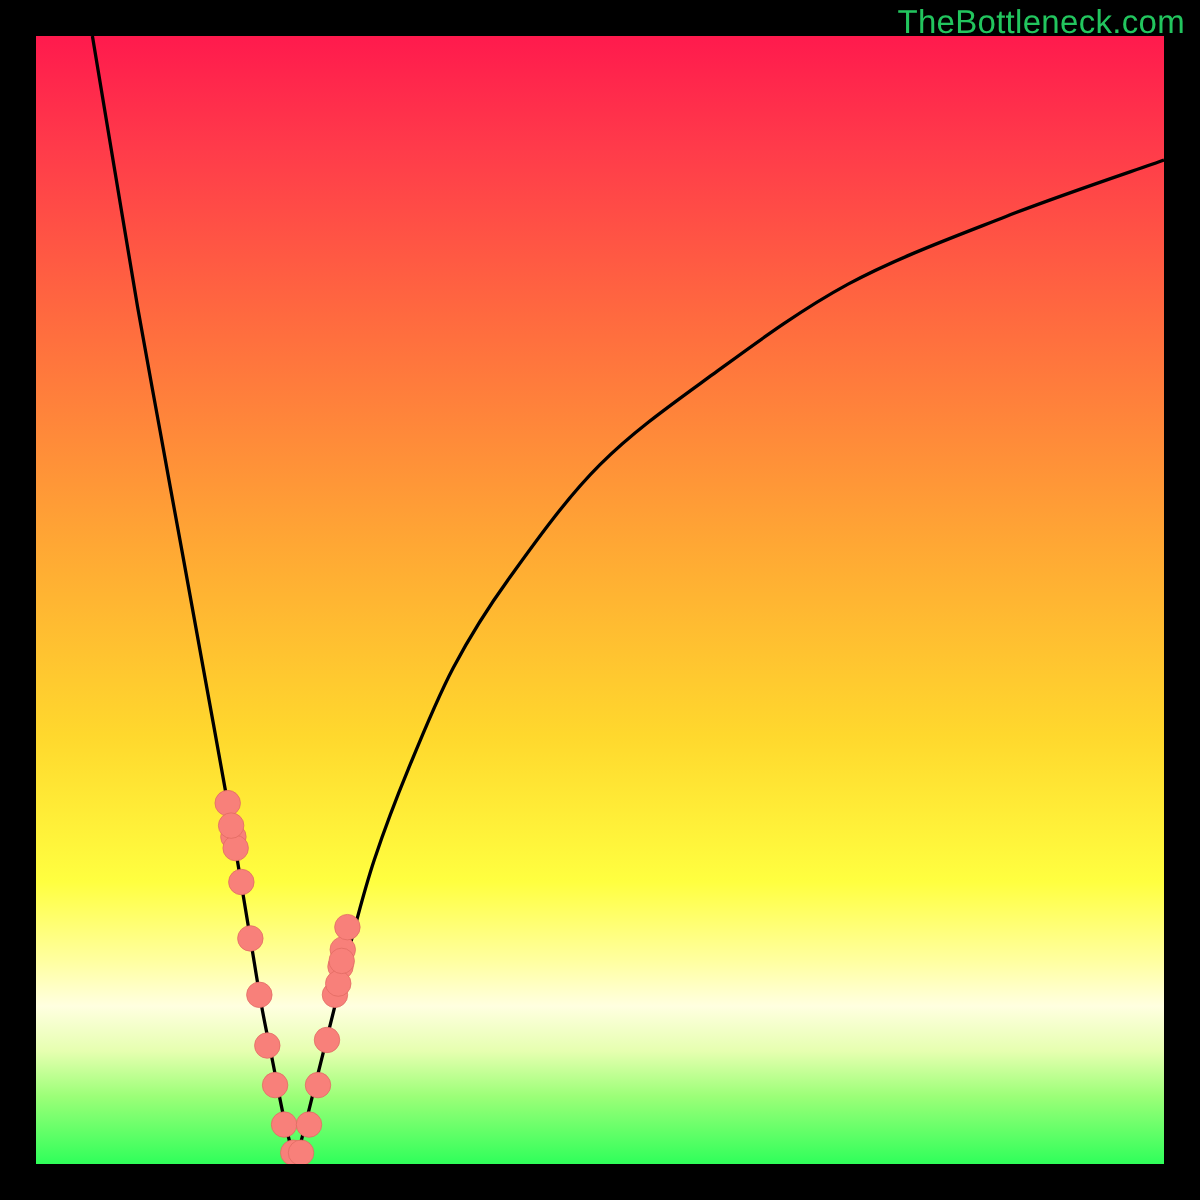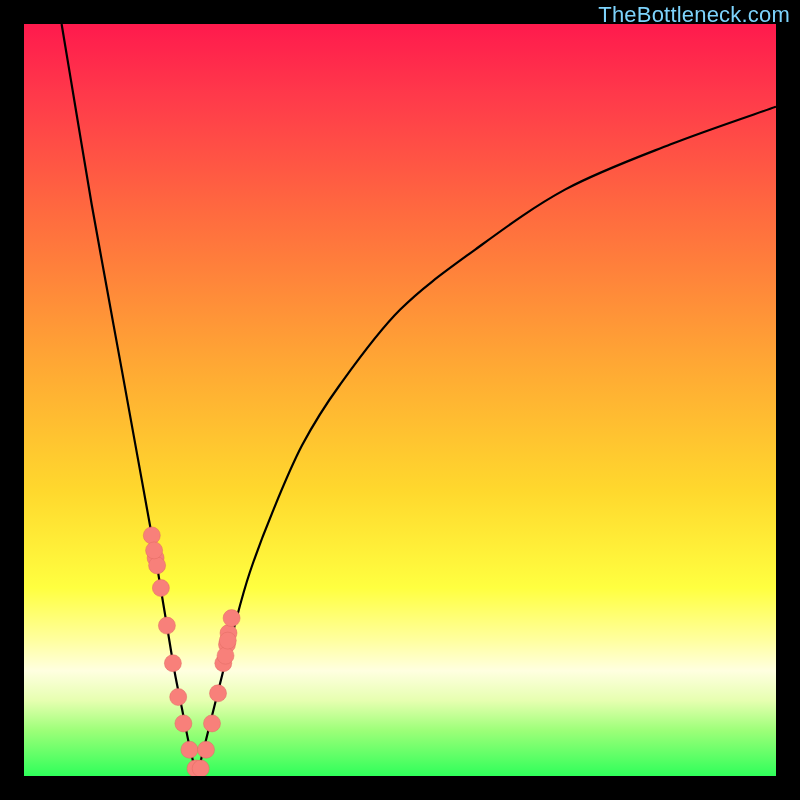--- a/index.html
+++ b/index.html
@@ -27,21 +27,21 @@
       #ffffa0 82%,
       #ffffe0 86%,
       #e6ffb0 90%,
       #9cff78 94%,
       #2fff5a 100%);
   }
   .watermark {
     position: absolute;
     top: 2px;
     right: 10px;
-    color: #7dd3fc;
+    color: #22c55e;
     font-size: 22px;
     font-weight: 500;
     letter-spacing: 0.2px;
     font-family: Arial, sans-serif;
     z-index: 5;
   }
   svg.plot {
     position: absolute;
     left: 24px;
     top: 24px;

